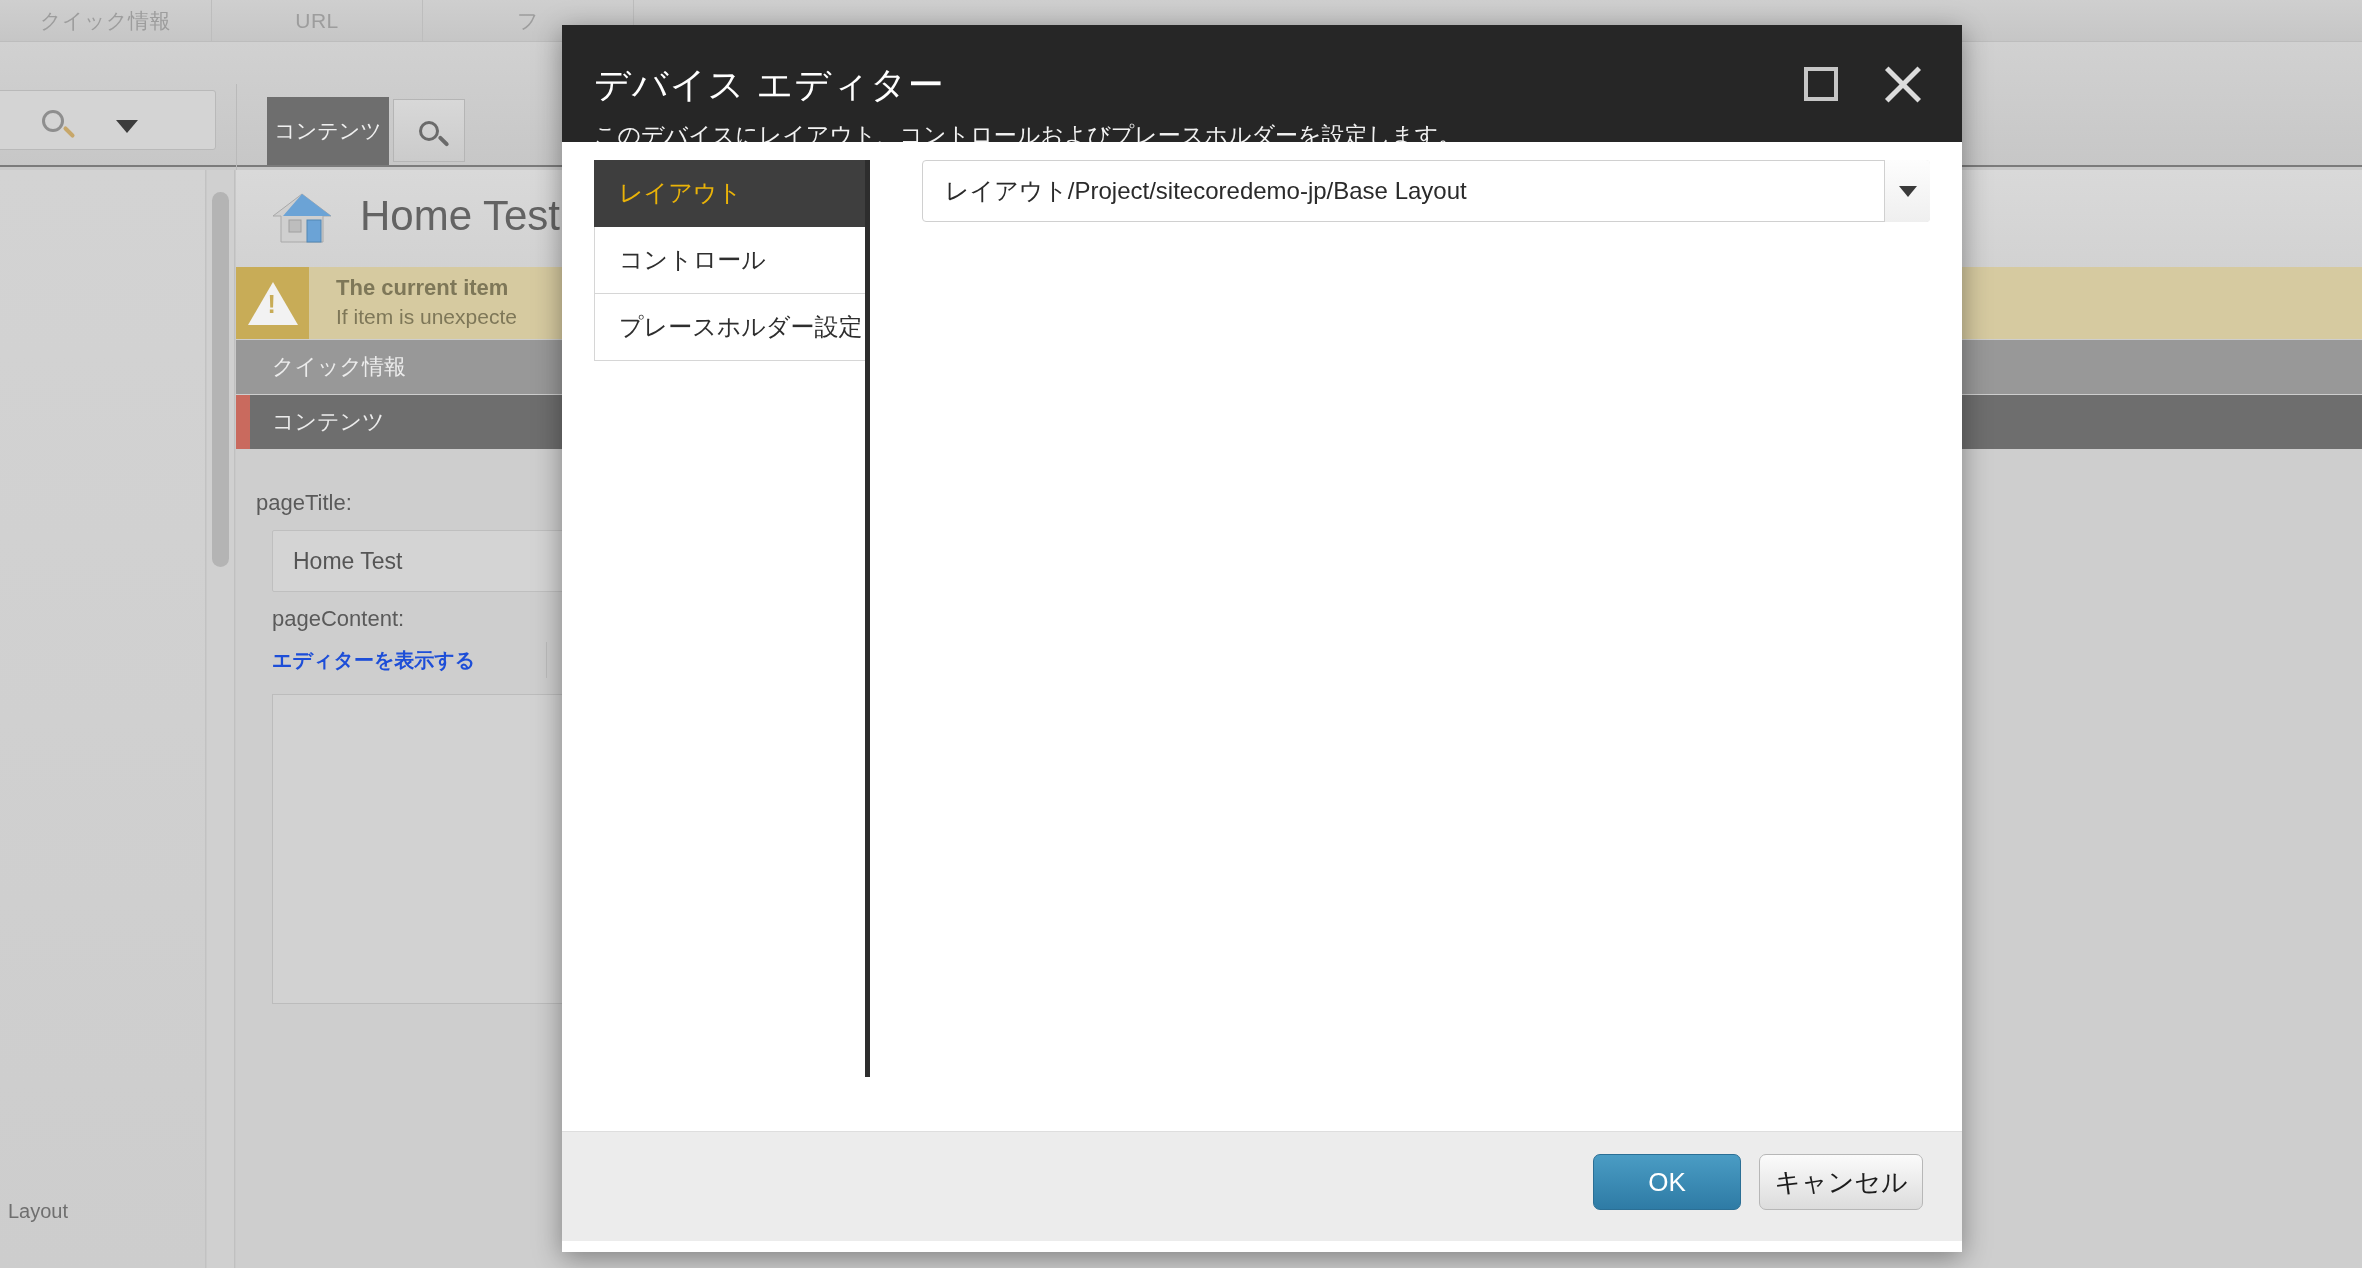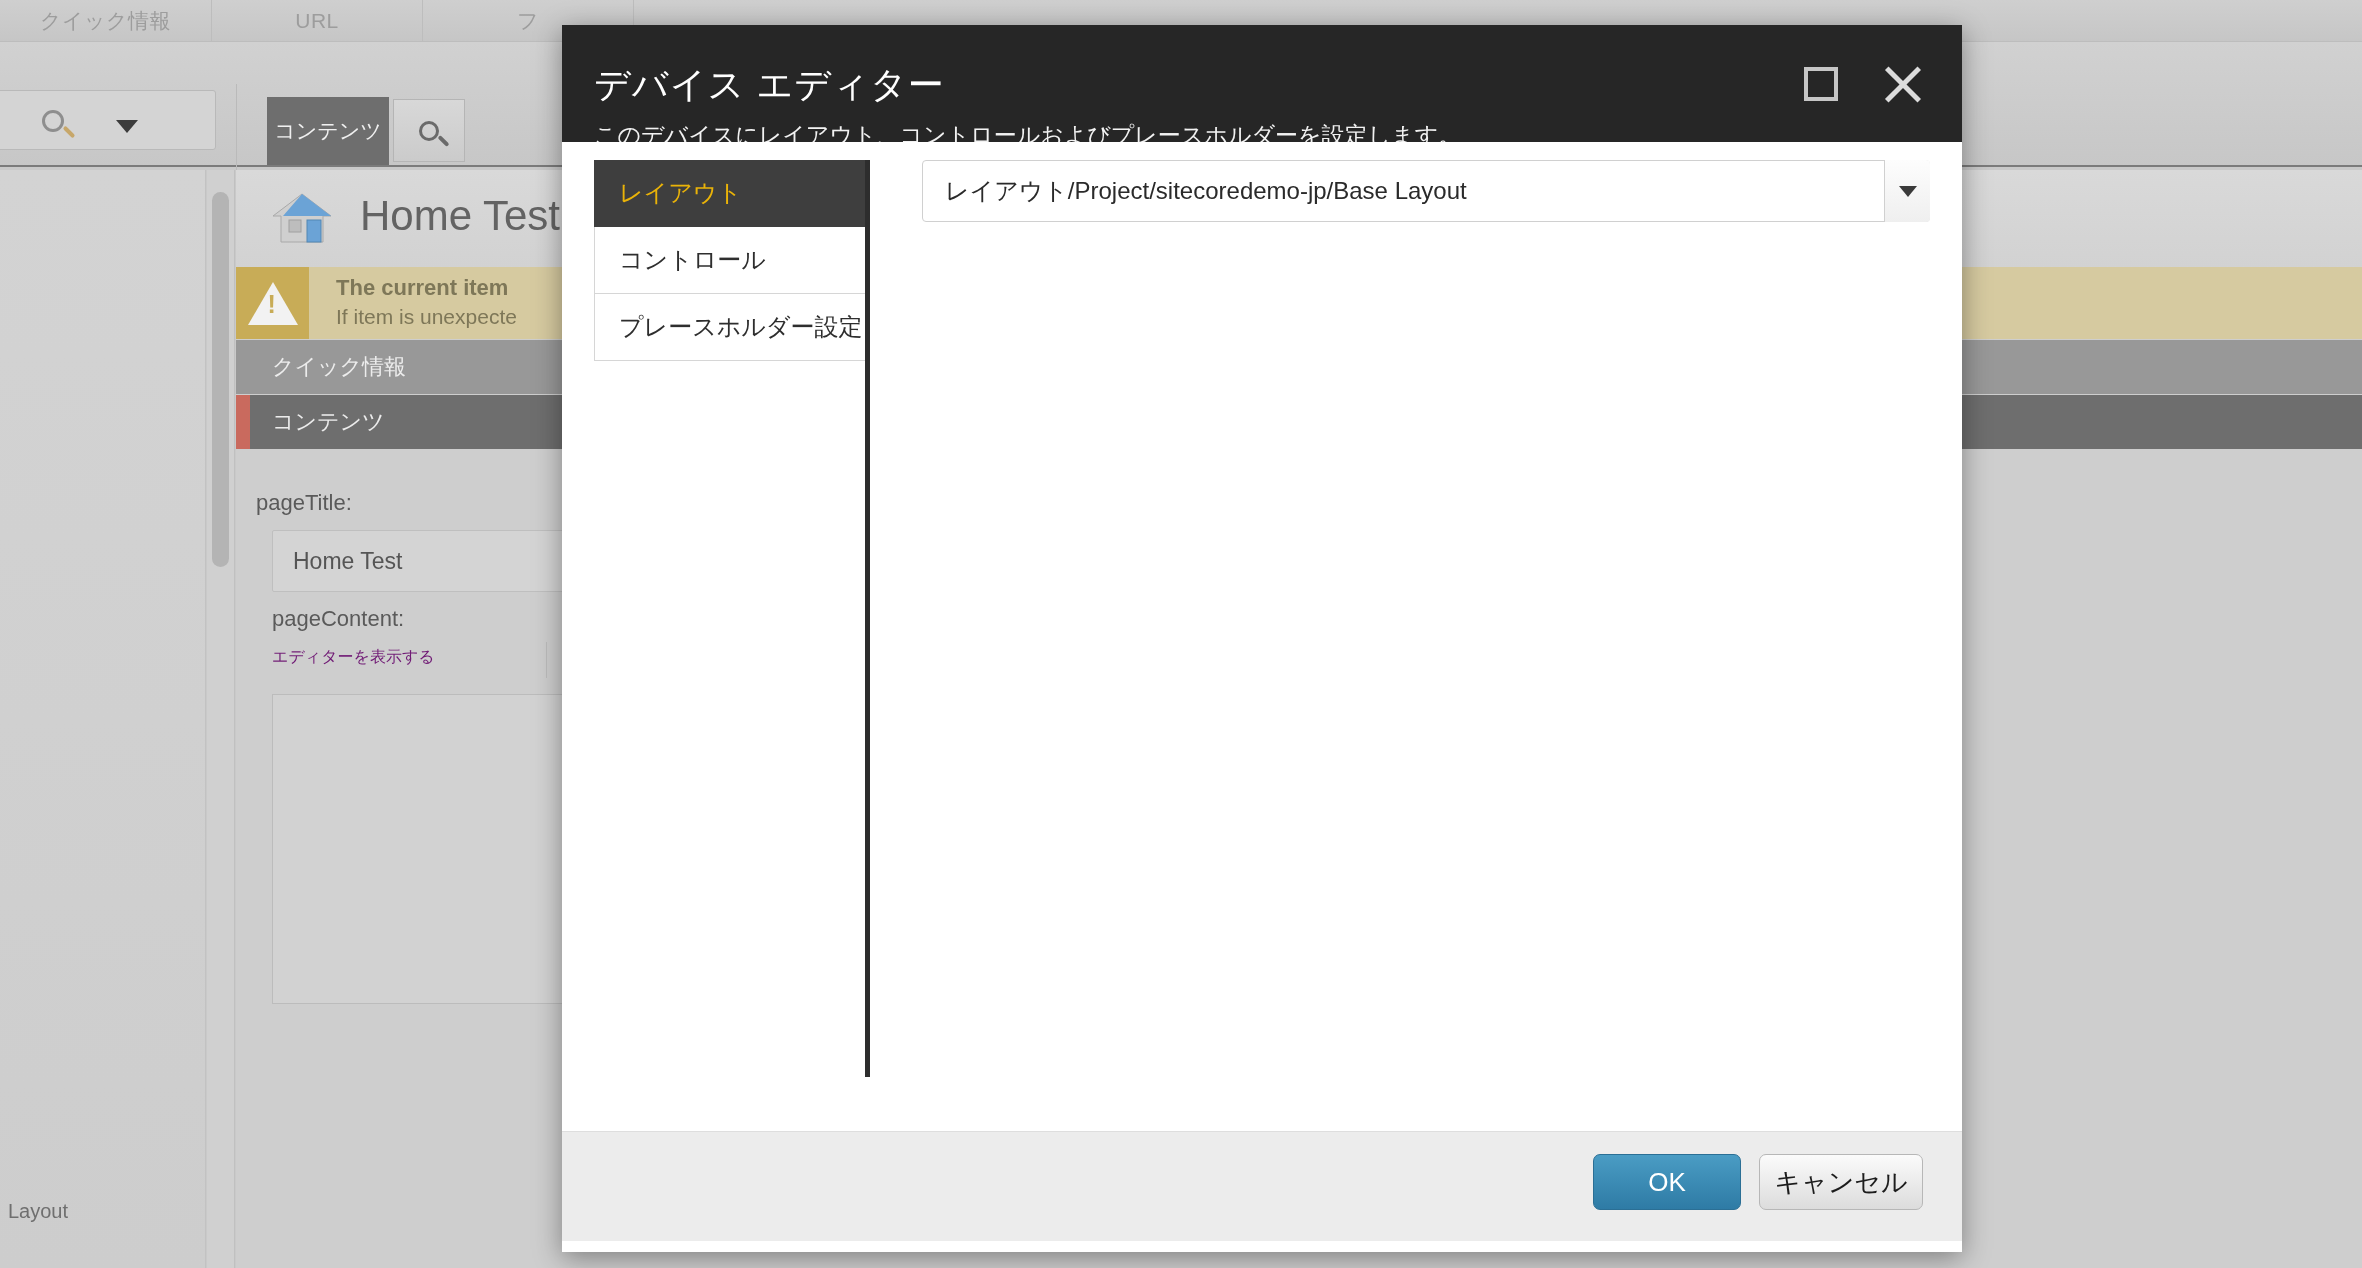--- a/index.html
+++ b/index.html
@@ -243,22 +243,23 @@
     background: #d4d4d4;
     border: 1px solid #bfbfbf;
     border-radius: 2px;
     display: flex; align-items: center;
     padding-left: 20px;
     font-size: 23px;
     color: #555;
   }
   .field-link {
     position: absolute;
-    font-size: 16px;
-    color: #701a75;
+    font-size: 20px;
+    color: #1d4ed8;
+    font-weight: bold;
   }
   .field-link-sep {
     position: absolute;
     width: 1px;
     background: #bcbcbc;
   }
   .textarea-box {
     position: absolute;
     background: #d2d2d2;
     border: 1px solid #bcbcbc;

